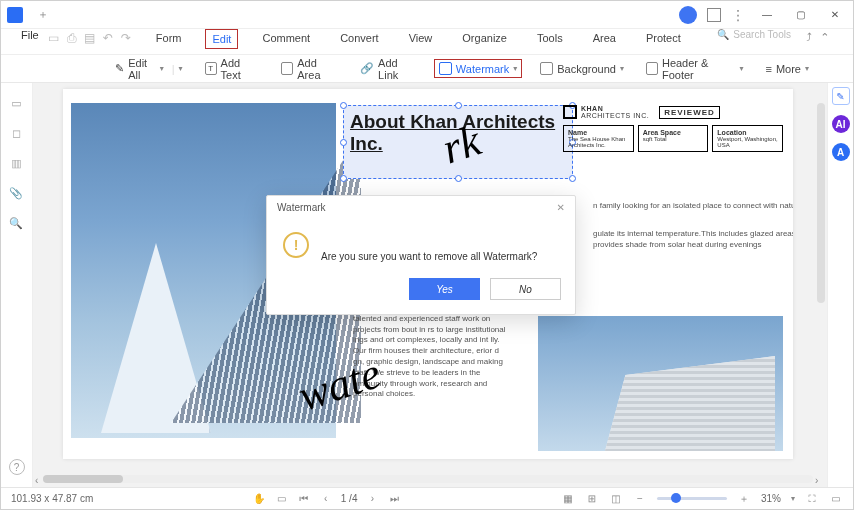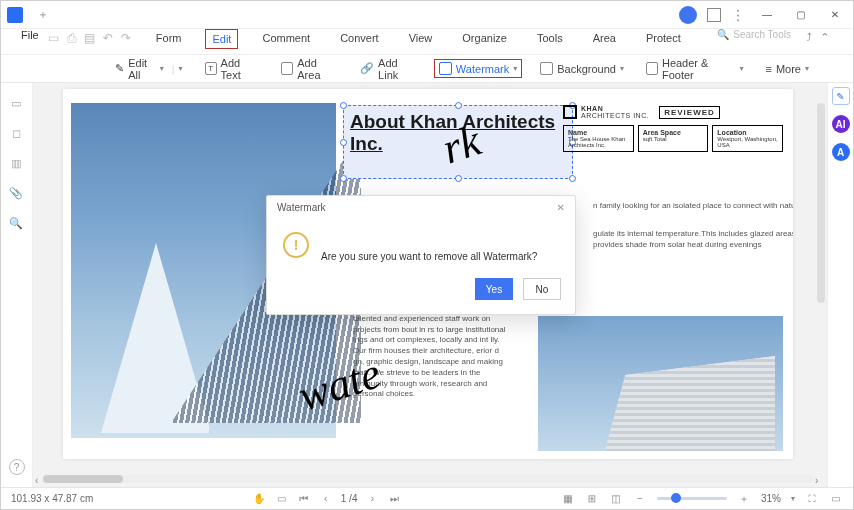--- a/index.html
+++ b/index.html
@@ -88,21 +88,21 @@
   .para3 { left: 290px; top: 214px; width: 155px; }
 
   
   .dialog { position:absolute; left: 233px; top: 112px; width: 310px; height: 120px; background:#fff; border:1px solid #ddd; border-radius:2px; box-shadow: 0 6px 24px rgba(0,0,0,.15); z-index: 10;}
   .dlg-title { font-size:10px; color:#555; padding: 6px 10px; display:flex; }
   .dlg-title .x { margin-left:auto; color:#999; cursor:pointer; }
   .dlg-body { display:flex; align-items:center; gap:12px; padding: 8px 16px; }
   .warn { width:26px; height:26px; border:2px solid #e2b94f; border-radius:50%; color:#e2b94f; display:flex;align-items:center;justify-content:center;font-weight:bold;font-size:14px;}
   .dlg-msg { font-size:10px; color:#333;margin-top:24px; }
   .dlg-btns { display:flex; gap:10px; justify-content:flex-end; padding: 8px 14px; }
-  .btn { width:38px; height:22px; border-radius:0; font-size:10px; display:flex;align-items:center;justify-content:center; }
+  .btn { width:71px; height:22px; border-radius:0; font-size:10px; display:flex;align-items:center;justify-content:center;font-style:italic; }
   .btn.yes { background:#3e74f2; color:#fff; }
   .btn.no { background:#fff; border:1px solid #ccc; color:#333; }
 
   
   .status { height: 22px; border-top:1px solid #e5e5e5; display:flex; align-items:center; font-size:10px; color:#666; padding: 0 10px; gap: 8px; }
   .status .mid { margin-left:auto; display:flex; align-items:center; gap:8px; }
   .status .right { margin-left:auto; display:flex; align-items:center; gap:10px; }
   .sic { width:14px;height:14px;color:#888;display:inline-flex;align-items:center;justify-content:center; }
   .slider { width:70px; height:3px; background:#cfd8ea; border-radius:2px; position:relative; }
   .slider::after { content:''; position:absolute; left:14px; top:-4px; width:10px; height:10px; background:#3e74f2; border-radius:50%; }

